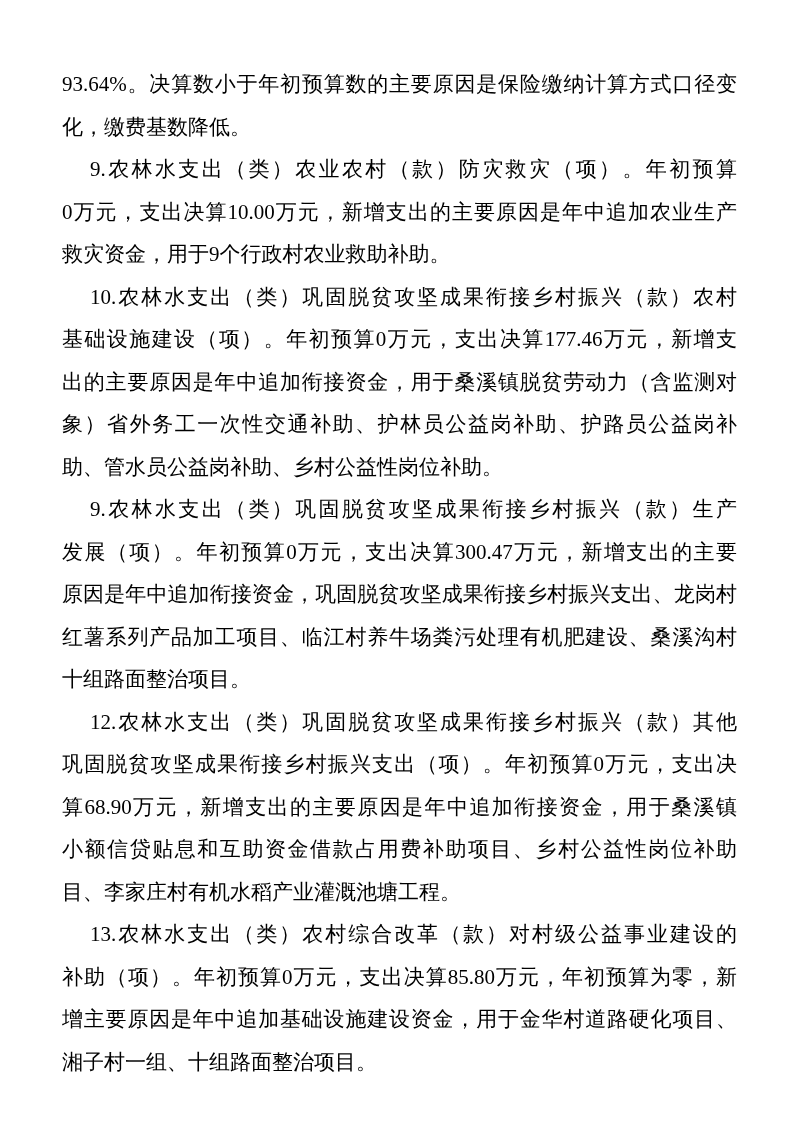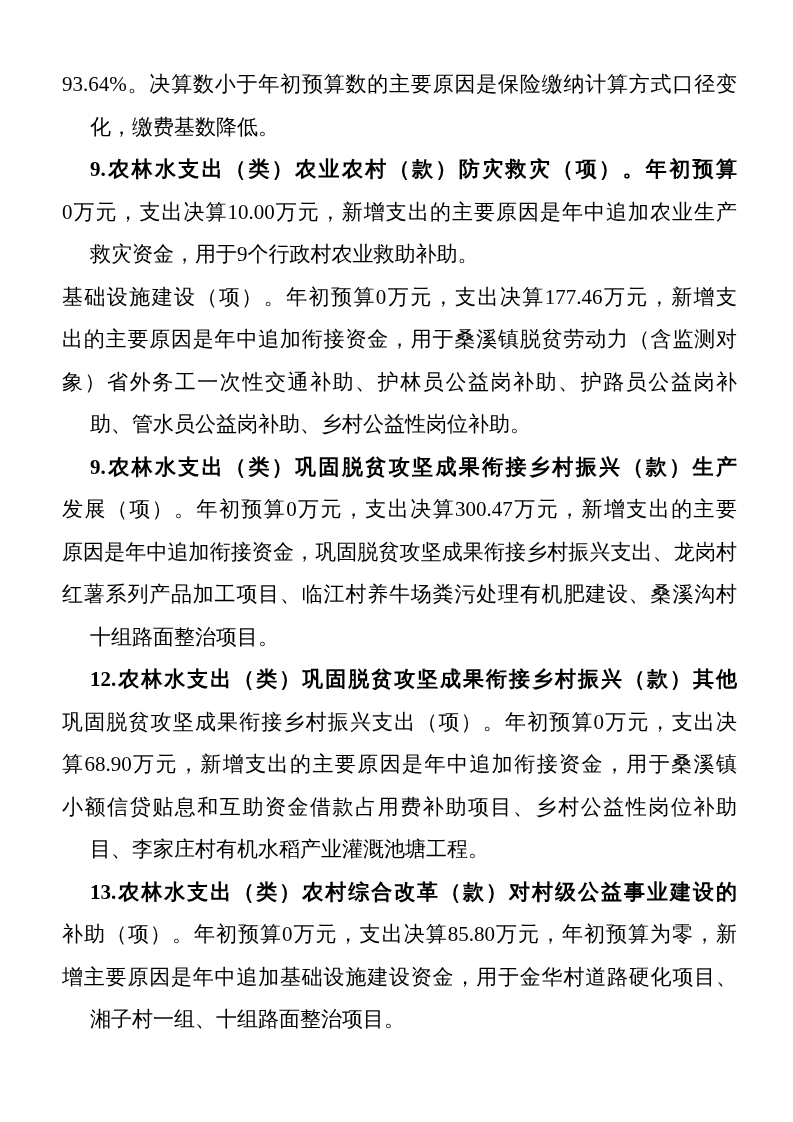--- a/index.html
+++ b/index.html
@@ -34,44 +34,43 @@
     line-height: 42.5px;
     height: 42.5px;
     white-space: nowrap;
     overflow: hidden;
     text-align: justify;
     text-align-last: justify;
     text-justify: inter-character;
   }
   .line.last {
     text-align-last: left;
-    margin-left: 28px;
   }
   .line.indent {
     padding-left: 28px;
-    font-weight: bold;
   }
 </style>
 </head>
 <body>
 
 <div class="page">
 
   <div class="para">
     <span class="line">93.64%。决算数小于年初预算数的主要原因是保险缴纳计算方式口径变</span>
     <span class="line last">化，缴费基数降低。</span>
   </div>
 
   <div class="para">
     <span class="line indent">9.农林水支出（类）农业农村（款）防灾救灾（项）。年初预算</span>
     <span class="line">0万元，支出决算10.00万元，新增支出的主要原因是年中追加农业生产</span>
     <span class="line last">救灾资金，用于9个行政村农业救助补助。</span>
   </div>
 
   <div class="para">
+    <span class="line indent">10.农林水支出（类）巩固脱贫攻坚成果衔接乡村振兴（款）农村</span>
     <span class="line">基础设施建设（项）。年初预算0万元，支出决算177.46万元，新增支</span>
     <span class="line">出的主要原因是年中追加衔接资金，用于桑溪镇脱贫劳动力（含监测对</span>
     <span class="line">象）省外务工一次性交通补助、护林员公益岗补助、护路员公益岗补</span>
     <span class="line last">助、管水员公益岗补助、乡村公益性岗位补助。</span>
   </div>
 
   <div class="para">
     <span class="line indent">9.农林水支出（类）巩固脱贫攻坚成果衔接乡村振兴（款）生产</span>
     <span class="line">发展（项）。年初预算0万元，支出决算300.47万元，新增支出的主要</span>
     <span class="line">原因是年中追加衔接资金，巩固脱贫攻坚成果衔接乡村振兴支出、龙岗村</span>

